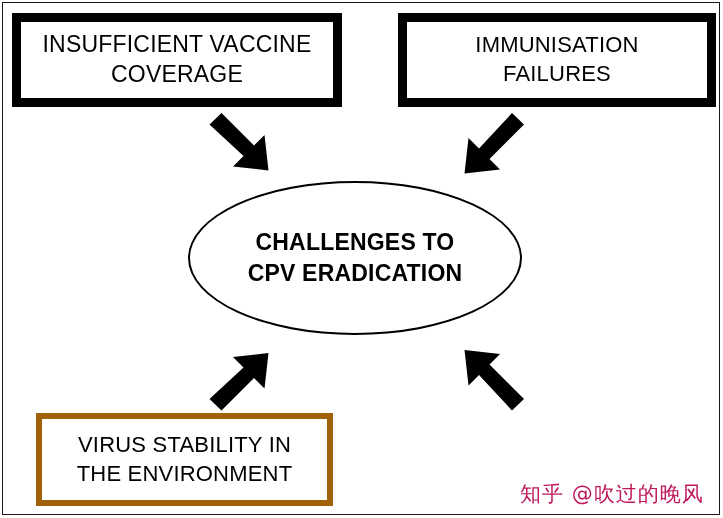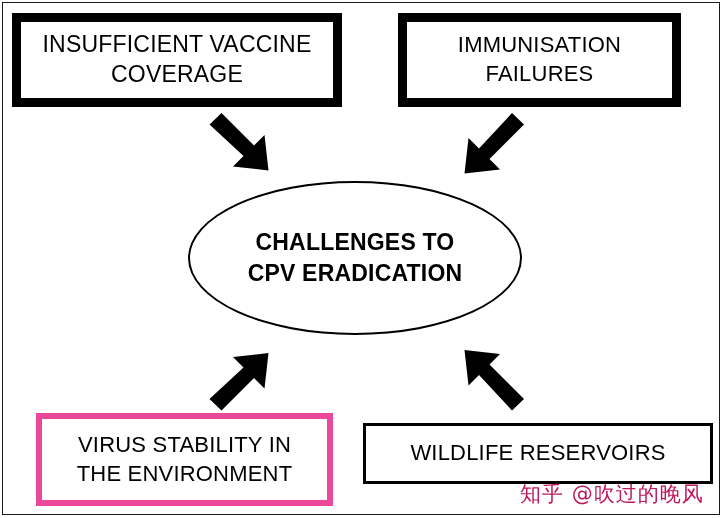--- a/index.html
+++ b/index.html
@@ -46,33 +46,33 @@
     line-height: 1.30;
     letter-spacing: 0.2px;
   }
 
   
   .box-thick {
     border: 9px solid #000000;
   }
   
   .box-medium {
-    border: 6px solid #ec4899;
+    border: 6px solid #a16207;
   }
   
   .box-thin {
     border: 3px solid #000000;
   }
 
   #box-insufficient-vaccine-coverage {
     left: 12px;  top: 13px;  width: 330px; height: 94px;
     font-size: 23px;
   }
   #box-immunisation-failures {
-    left: 398px; top: 13px;  width: 283px; height: 94px;
+    left: 398px; top: 13px;  width: 318px; height: 94px;
     font-size: 22px;
   }
   #box-virus-stability {
     left: 36px;  top: 413px; width: 297px; height: 93px;
     font-size: 22px;
   }
   #box-wildlife-reservoirs {
     left: 363px; top: 423px; width: 350px; height: 61px;
     font-size: 22px;
   }
@@ -130,23 +130,20 @@
   <div class="node box-thick" id="box-immunisation-failures">
     <span class="label">IMMUNISATION
 FAILURES</span>
   </div>
 
   <div class="node box-medium" id="box-virus-stability">
     <span class="label">VIRUS STABILITY IN
 THE ENVIRONMENT</span>
   </div>
 
-  <div class="node box-thin" id="box-wildlife-reservoirs">
-    <span class="label">WILDLIFE RESERVOIRS</span>
-  </div>
 
   <div class="node" id="ellipse-challenges">
     <span class="label">CHALLENGES TO
 CPV ERADICATION</span>
   </div>
 
   <svg id="arrow-layer" viewBox="0 0 723 518" xmlns="http://www.w3.org/2000/svg">
 
     <g>
       <polygon fill="#000000" stroke="none" points="209.5,124.5 221.5,113.0 254.0,145.5 264.5,135.0 268.5,170.5 233.0,166.5 243.5,156.0"></polygon>

